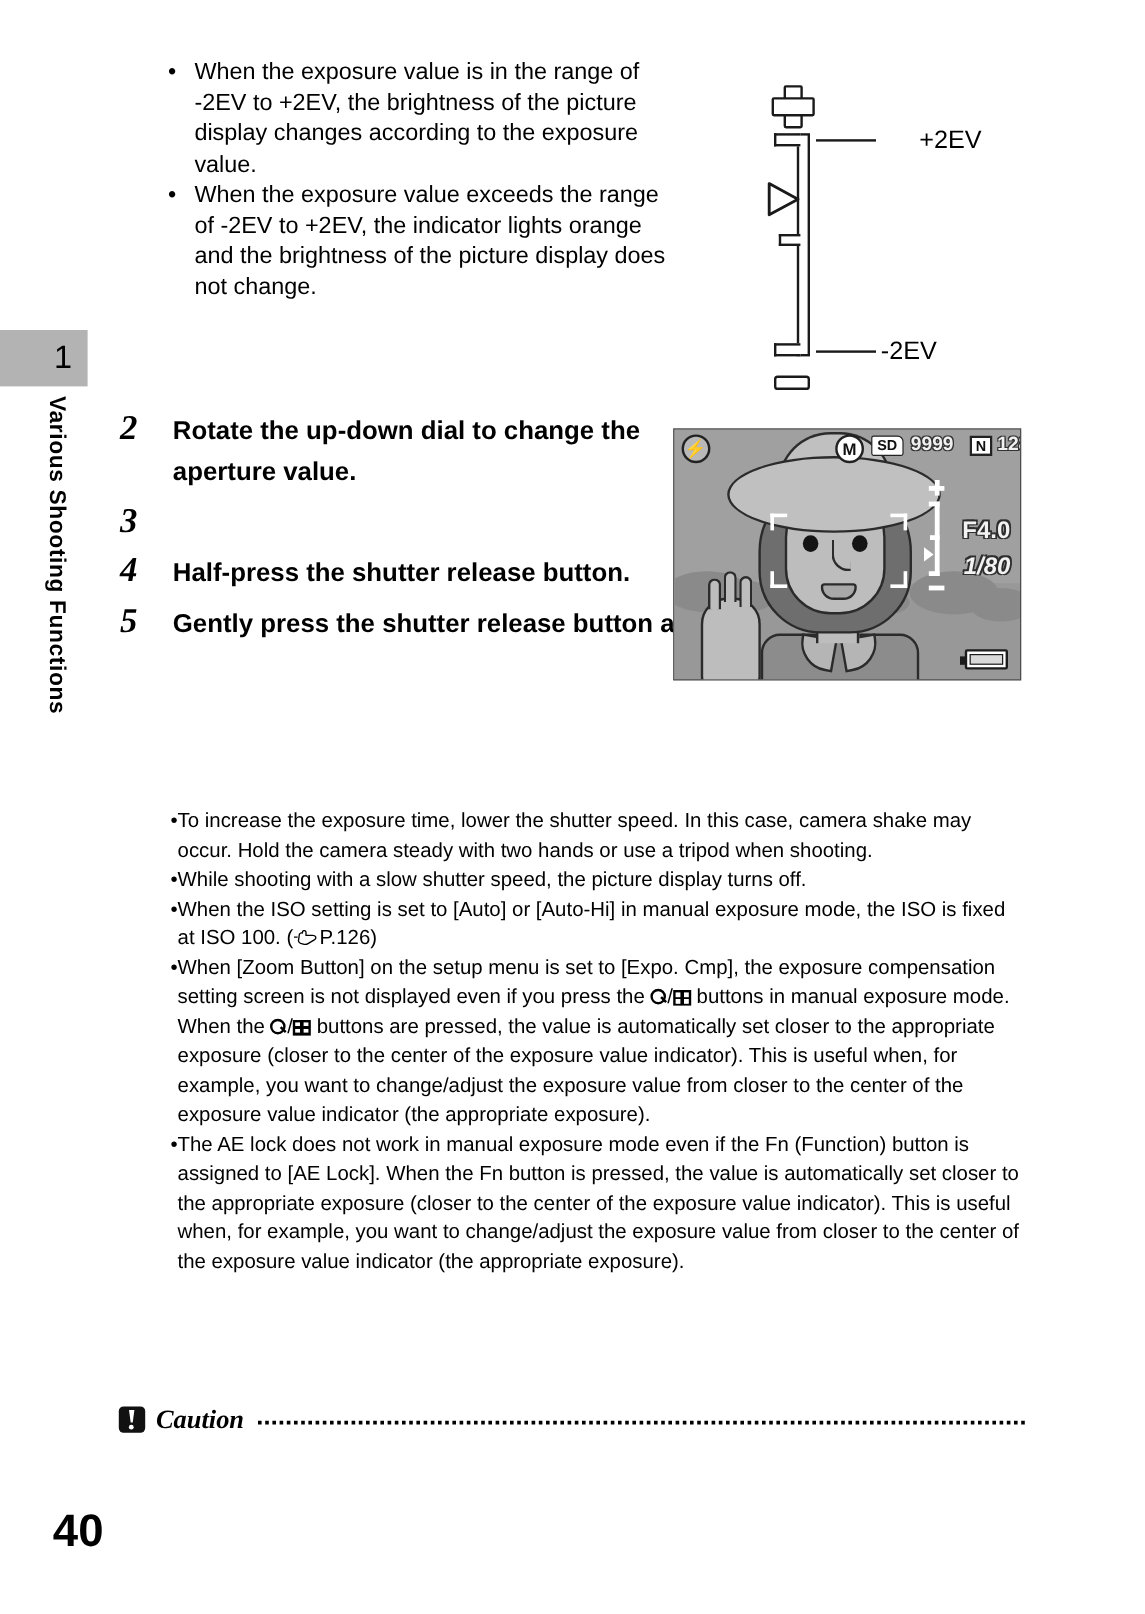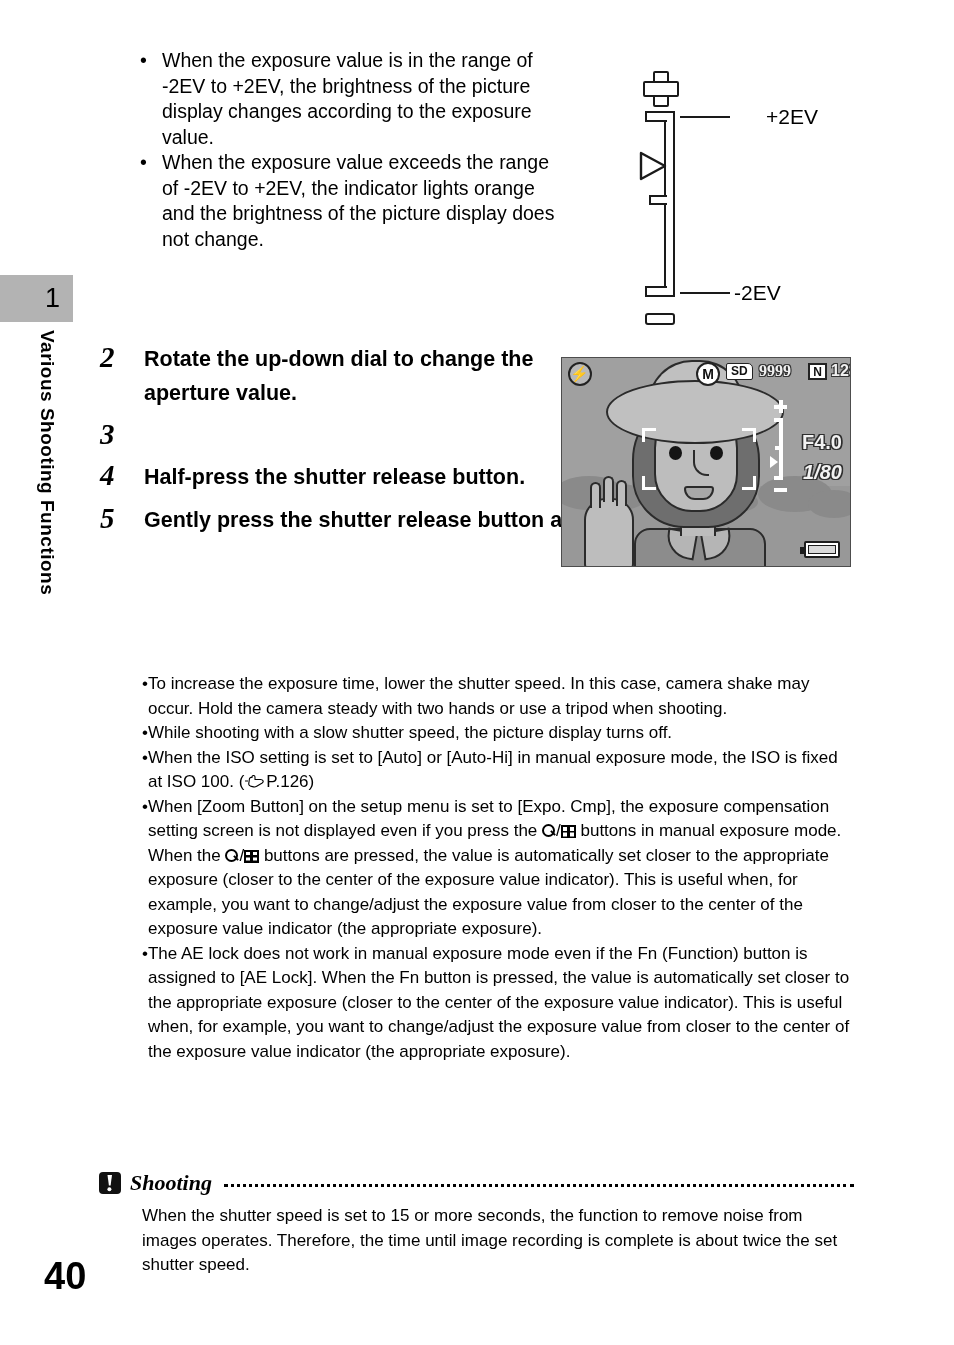--- a/index.html
+++ b/index.html
@@ -374,21 +374,20 @@
     font-size: 12px; font-weight: bold; color: #111;
     line-height: 13px;
   }
   .lcd-shots {
     position: absolute;
     left: 197px; top: 4px;
     font-size: 16px; font-weight: bold;
     color: #f0f0f0;
     text-shadow: 1px 1px 0 #333, -1px -1px 0 #333, 1px -1px 0 #333, -1px 1px 0 #333;
     letter-spacing: 0px;
-    font-family: Liberation Serif, serif;
   }
   .lcd-qual {
     position: absolute;
     left: 246px; top: 5px;
     width: 19px; height: 17px;
     background: #ffffff;
     border: 2.2px solid #222;
     display:flex; align-items:center; justify-content:center;
     font-size: 12px; font-weight: bold; color:#111; line-height:1;
   }
@@ -694,17 +693,16 @@
 
 <div class="caution-section">
   <div class="section-head">
     <span class="head-icon head-caution-icon">
       <svg width="24" height="24" viewBox="0 0 24 24">
         <rect x="1" y="1" width="22" height="22" rx="4" fill="#111111"></rect>
         <path d="M9.5 4 L14 4 L12.6 14.5 L10.9 14.5 Z" fill="#ffffff"></path>
         <circle cx="11.4" cy="18.3" r="2" fill="#ffffff"></circle>
       </svg>
     </span>
-    <span class="head-label">Shooting</span>
+    <span class="head-label">Caution</span>
     <span class="head-rule"></span>
   </div>
-  <div class="caution-body">When the shutter speed is set to 15 or more seconds, the function to remove noise from images operates. Therefore, the time until image recording is complete is about twice the set shutter speed.</div>
 </div>
 
 </body></html>

